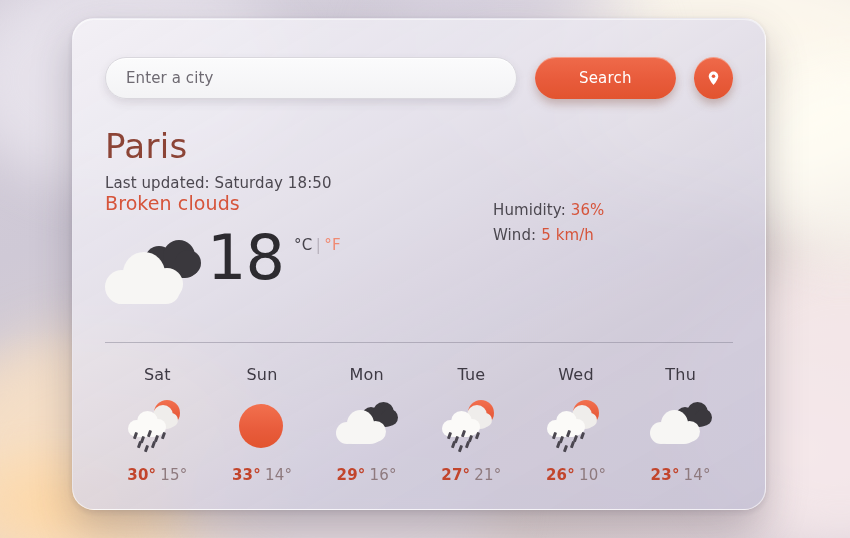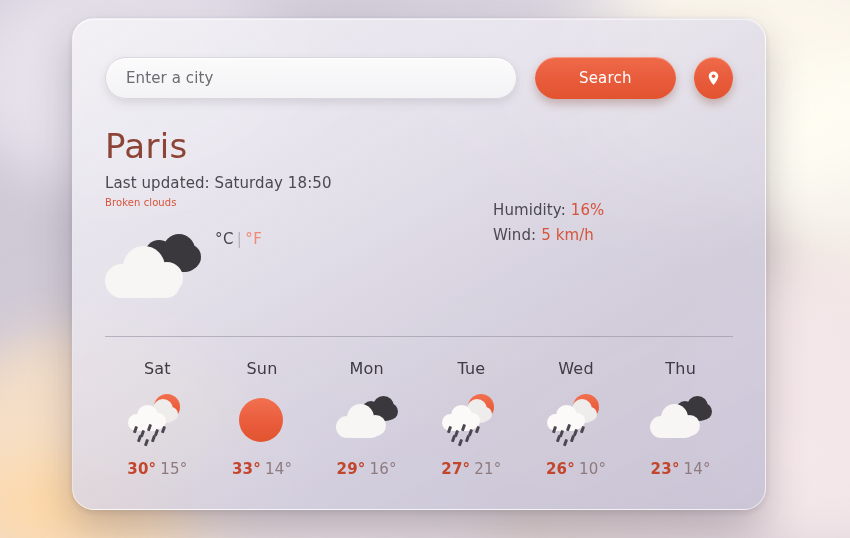--- a/index.html
+++ b/index.html
@@ -66,21 +66,21 @@
     width:42px; height:42px; border-radius:50%;
     background:linear-gradient(180deg,#ef6a4a 0%,#e85b3b 55%,#e2542f 100%);
     box-shadow:0 5px 10px rgba(120,55,35,.3), inset 0 1px 0 rgba(255,255,255,.35);
     border:none; display:flex; align-items:center; justify-content:center; cursor:pointer;
   }
 
   
   #current{ margin-top:30px; position:relative; }
   .city{ font-size:34px; color:#8c4436; letter-spacing:.3px; line-height:1.05; }
   .updated{ margin-top:9px; font-size:15px; color:#4c4850; letter-spacing:.1px; }
-  .desc{ margin-top:5px; font-size:10px; color:#d6543a; letter-spacing:.1px; }
+  .desc{ font-size:19px; color:#d6543a; letter-spacing:.1px; }
 
   .temp-row{ margin-top:6px; display:flex; align-items:flex-start; }
   .main-icon{ position:relative; width:100px; height:72px; margin-top:16px; flex:0 0 auto; }
   .big-temp{ font-size:62px; color:#2d2b30; line-height:.98; margin-left:2px; margin-top:8px; letter-spacing:-1px; }
   .units{ margin-top:16px; margin-left:10px; font-size:15px; letter-spacing:.4px; white-space:nowrap; }
   .u-c{ color:#45424a; }
   .u-sep{ color:#b7b1bd; margin:0 3px; }
   .u-f{ color:#f08a72; }
 
   .metrics{ position:absolute; left:388px; top:72px; }
@@ -155,30 +155,31 @@
           <u style="left:2px;top:20px;width:52px;height:18px;background:#3a383d;"></u>
         </span>
         <span class="cloud" style="left:0px;top:16px;width:78px;height:52px;">
           <i style="left:0;top:18px;width:34px;height:34px;background:#f7f6f4;"></i>
           <i style="left:18px;top:0;width:42px;height:42px;background:#f7f6f4;"></i>
           <i style="left:46px;top:16px;width:32px;height:32px;background:#f7f6f4;"></i>
           <u style="left:3px;top:30px;width:72px;height:22px;background:#f7f6f4;"></u>
         </span>
       </div>
 
+      <div class="big-temp">18</div>
 
       <div class="units">
         <span class="u-c">°C</span><span class="u-sep">|</span><span class="u-f">°F</span>
       </div>
     </div>
 
     <div class="metrics">
       <div class="metric">
         <span>Humidity:</span>
-        <b>16%</b>
+        <b>36%</b>
       </div>
       <div class="metric">
         <span>Wind:</span>
         <b>5 km/h</b>
       </div>
     </div>
   </div>
 
   <div class="divider"></div>
 

